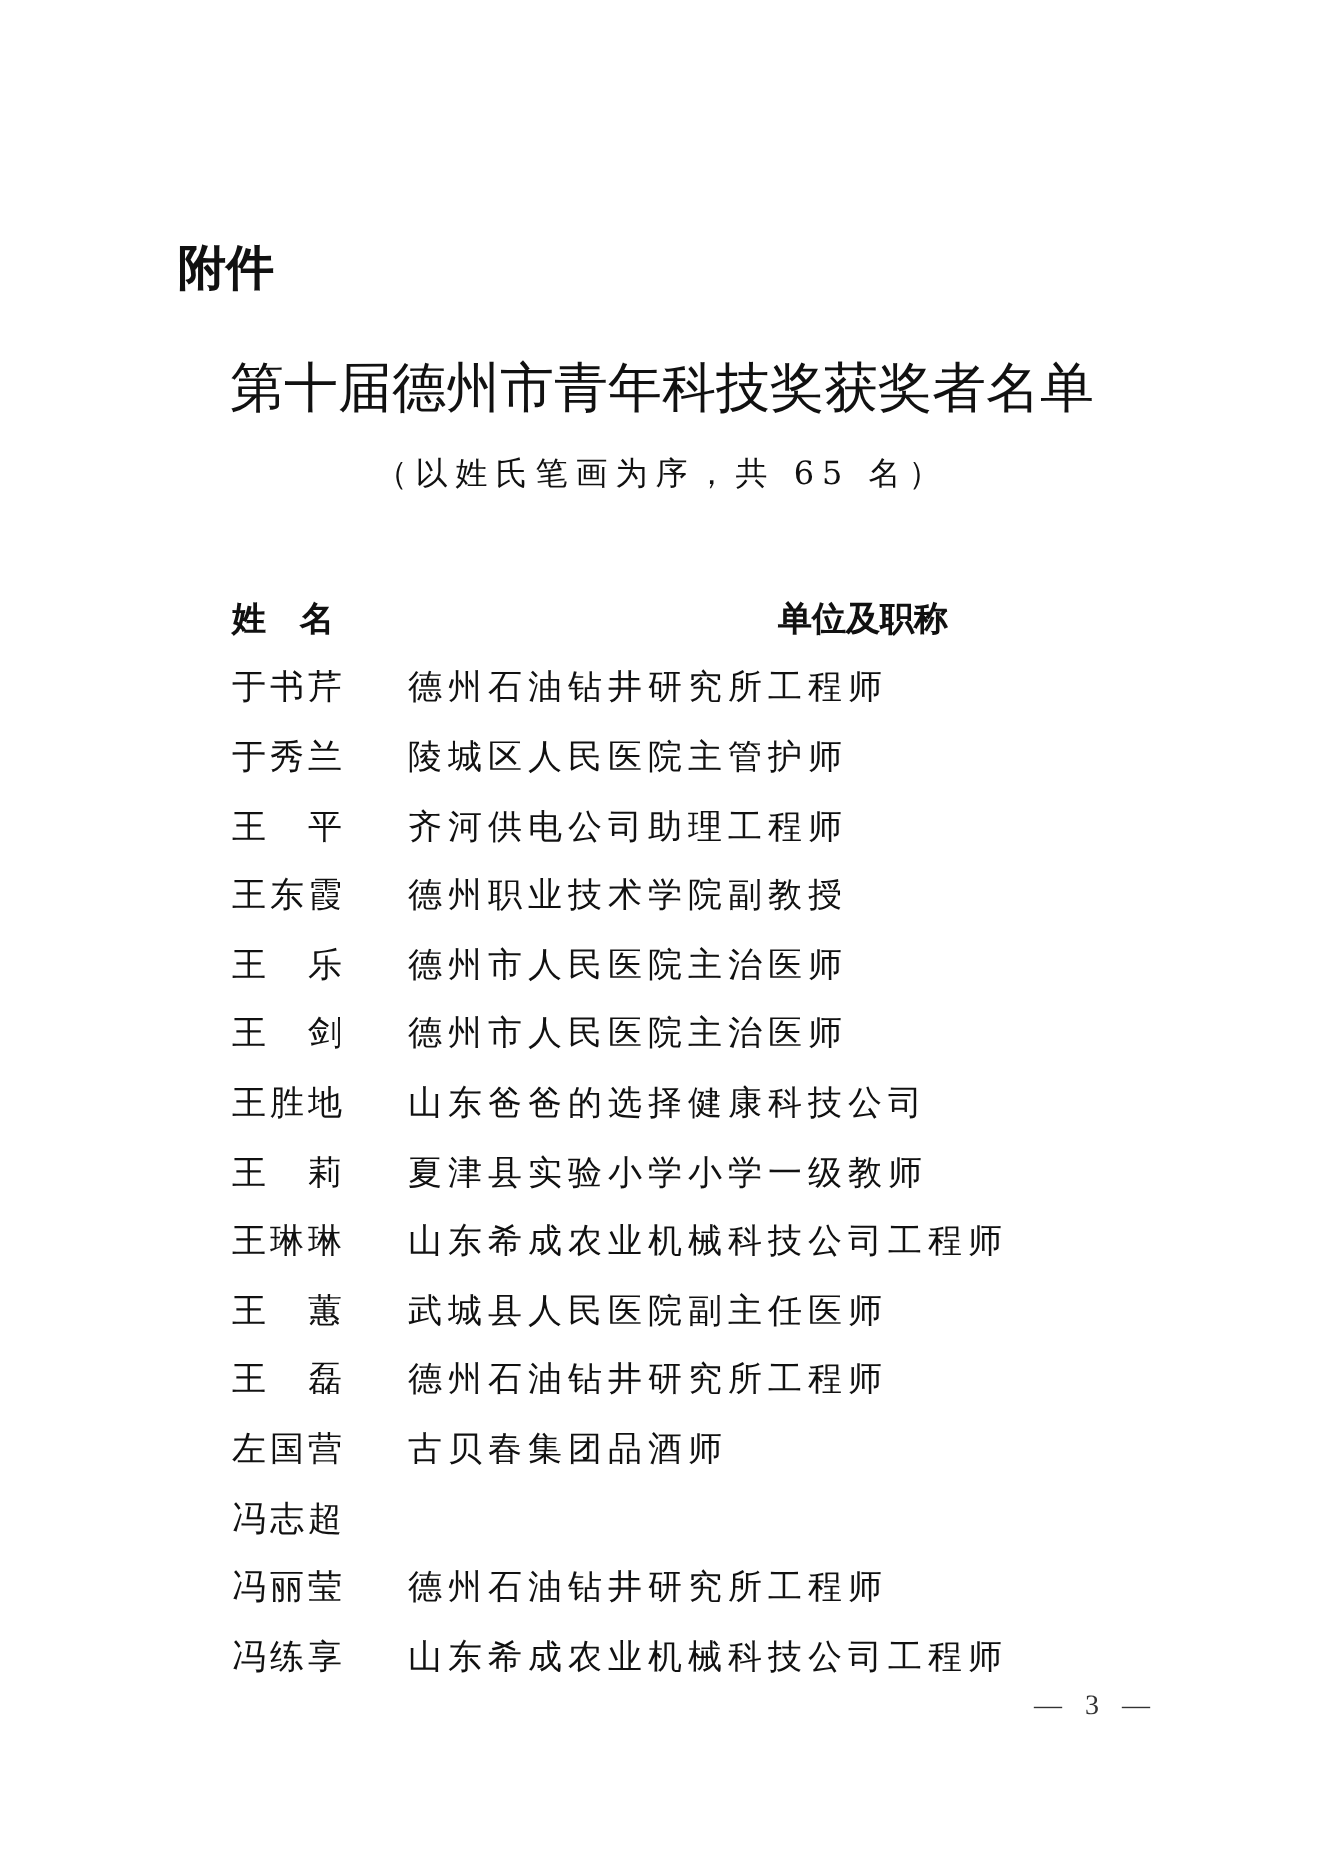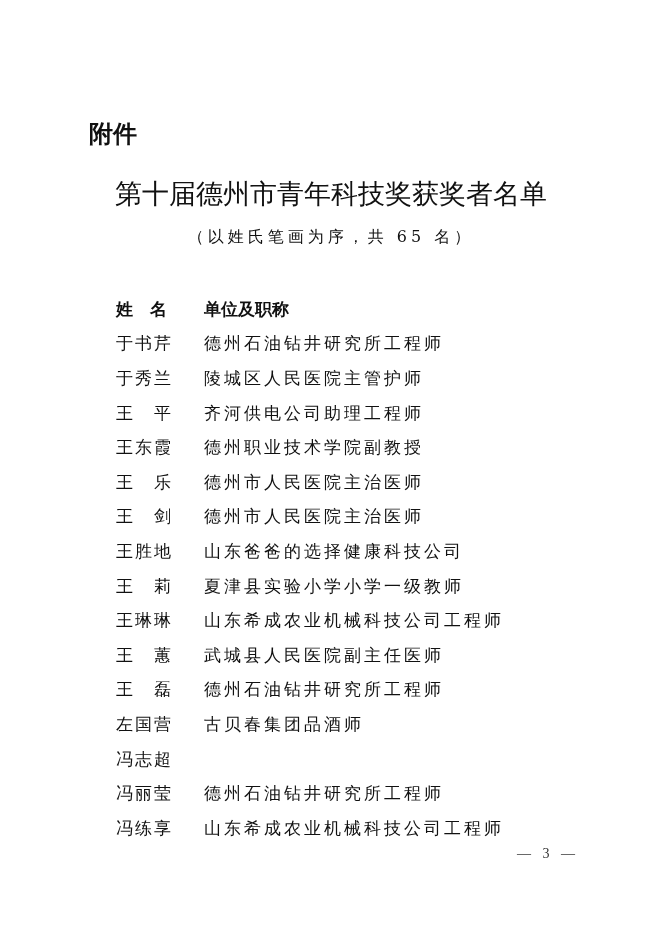--- a/index.html
+++ b/index.html
@@ -11,21 +11,21 @@
            font-size: 27px; font-weight: normal; letter-spacing: 0px;
            font-family: "DejaVu Serif", serif; }
   .subtitle { position: absolute; left: 0; width: 662px; top: 227px; text-align: center;
               font-size: 16px; letter-spacing: 4px; }
   .table { position: absolute; left: 116px; top: 292px; width: 480px; }
   .row { height: 34.6px; display: flex; align-items: center; font-size: 17px; }
   .row .name { width: 88px; letter-spacing: 2px; }
   .row .unit { letter-spacing: 3px; }
   .hdr { font-weight: bold; font-family: Liberation Mono, monospace; }
   .hdr .name { letter-spacing: 0; word-spacing: 20px; }
-  .hdr .unit { width: 270px; text-align: left; letter-spacing: 0; }
+  .hdr .unit { width: 270px; text-align: right; letter-spacing: 0; }
   .pagenum { position: absolute; left: 517px; top: 846px; font-size: 14px; color: #333;
              font-family: "Liberation Serif", serif; letter-spacing: 4px; }
 </style>
 </head>
 <body>
 
 <div class="attach">附件</div>
 <div class="title">第十届德州市青年科技奖获奖者名单</div>
 <div class="subtitle">（以姓氏笔画为序，共 65 名）</div>
 

